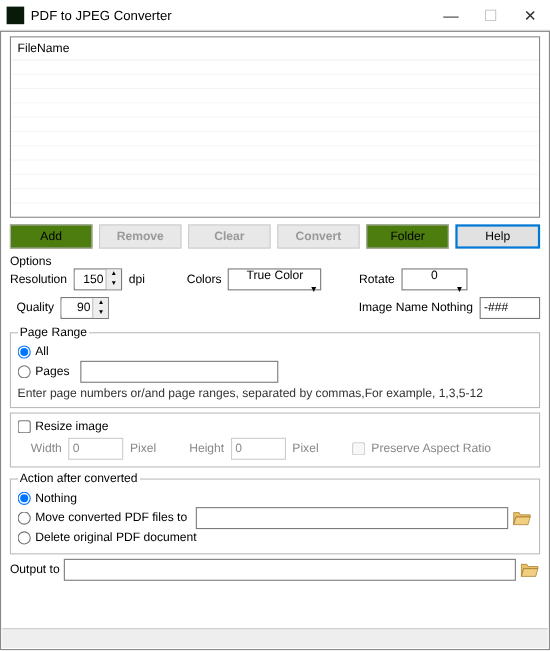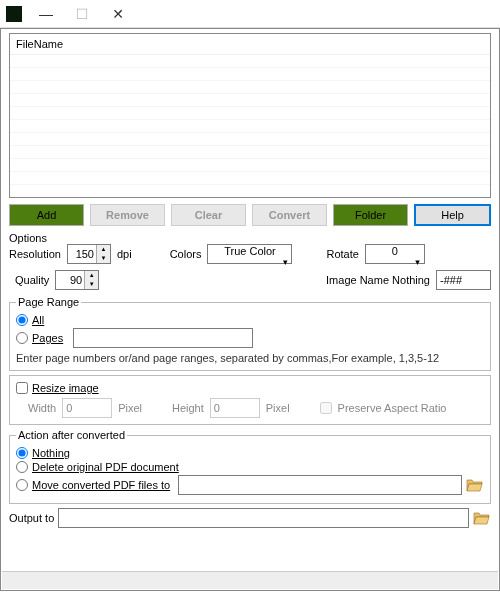--- a/index.html
+++ b/index.html
@@ -30,41 +30,42 @@
 .spinner input { border: none; width: 28px; text-align: right; padding: 1px 2px; font-size: 11px; outline: none; }
 .spinner .arrows { width: 14px; display: flex; flex-direction: column; border-left: 1px solid #aaa; }
 .spinner .arrows span { height: 9px; font-size: 6px; line-height: 9px; text-align: center; background: #eee; }
 .select { height: 20px; border: 1px solid #7a7a7a; background: #fff; display: flex; align-items: center; padding: 0 4px; position: relative; font-size: 11px; flex-direction: column; }
 .select .chev { margin-left: auto; font-size: 9px; }
 .textfield { height: 20px; border: 1px solid #7a7a7a; background: #fff; padding: 1px 3px; font-size: 11px; }
 
 fieldset { border: 1px solid #bbb; margin-bottom: 4px; padding: 4px 6px 6px 6px; }
 fieldset > legend { font-size: 11px; padding: 0 2px; }
 
-.radio-row, .check-row { display: flex; align-items: center; gap: 4px; margin: 2px 0; font-size: 11px; text-decoration: underline; }
+.radio-row, .check-row { display: flex; align-items: center; gap: 4px; margin: 2px 0; font-size: 11px; }
 input[type=radio], input[type=checkbox] { width: 12px; height: 12px; margin: 0; }
 .hint { font-size: 11px; color: #333; margin-top: 4px; }
 
 .resize-row { display: flex; align-items: center; gap: 6px; margin-top: 4px; }
 .dim-label { color: #888; font-size: 11px; }
 .dim-input { width: 50px; height: 20px; border: 1px solid #ccc; background: #fff; color: #888; padding: 1px 3px; font-size: 11px; }
 
 .folder-icon { width: 18px; height: 16px; display: inline-block; }
 .folder-icon svg { width: 18px; height: 16px; }
 
 .output-row { display: flex; align-items: center; gap: 4px; margin-top: 2px; }
 .output-row .textfield { flex: 1; }
 
 .status { position: absolute; left: 1px; right: 1px; bottom: 1px; height: 18px; background: #eee; border-top: 1px solid #ccc; }
 </style>
 </head>
 <body>
 
 <div class="titlebar">
   <span class="icon"></span>
+  <span class="title">PDF to JPEG Converter</span>
   <div class="winbtns">
     <div class="winbtn">—</div>
     <div class="winbtn max">☐</div>
     <div class="winbtn">✕</div>
   </div>
 </div>
 
 <div class="client">
 
   <div class="filelist">
@@ -165,32 +166,32 @@
   </fieldset>
 
   <fieldset>
     <legend>Action after converted</legend>
     <div class="radio-row">
       <input type="radio" name="act" checked="" style="">
       <span>Nothing</span>
     </div>
     <div class="radio-row">
       <input type="radio" name="act" style="">
-      <span>Delete original PDF document</span>
-    </div>
-    <div class="radio-row">
-      <input type="radio" name="act" style="">
       <span>Move converted PDF files to</span>
       <input class="textfield" style="flex: 1 1 0%; margin-left: 4px;" value="">
       <span class="folder-icon">
         <svg viewBox="0 0 18 16">
             <path d="M1 3h5l1 2h9v2H3l-2 7V3z" fill="#e8c068" stroke="#a07020" stroke-width="0.6"></path>
             <path d="M3 7h13l-2 7H1l2-7z" fill="#f0d080" stroke="#a07020" stroke-width="0.6"></path>
           </svg>
       </span>
+    </div>
+    <div class="radio-row">
+      <input type="radio" name="act" style="">
+      <span>Delete original PDF document</span>
     </div>
   </fieldset>
 
   <div class="output-row">
     <span>Output to</span>
     <input class="textfield" value="" style="">
     <span class="folder-icon">
       <svg viewBox="0 0 18 16">
           <path d="M1 3h5l1 2h9v2H3l-2 7V3z" fill="#e8c068" stroke="#a07020" stroke-width="0.6"></path>
           <path d="M3 7h13l-2 7H1l2-7z" fill="#f0d080" stroke="#a07020" stroke-width="0.6"></path>

